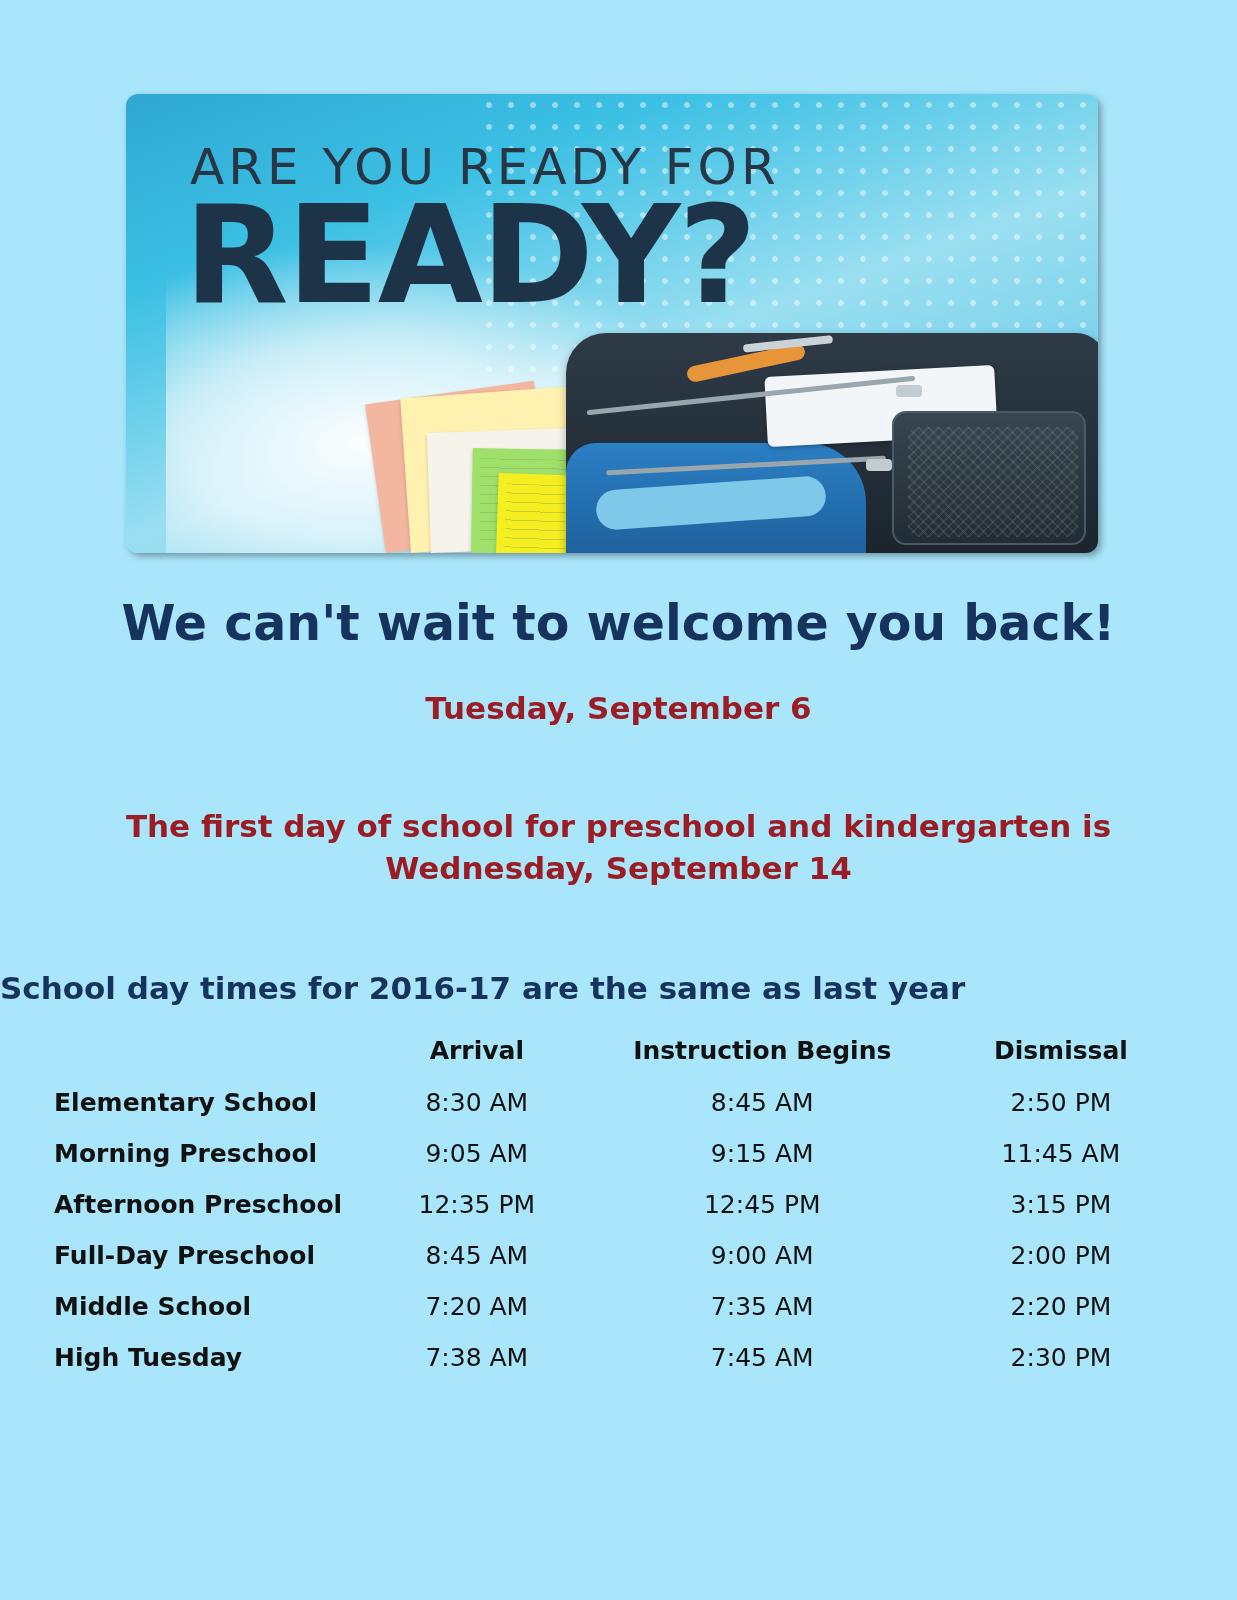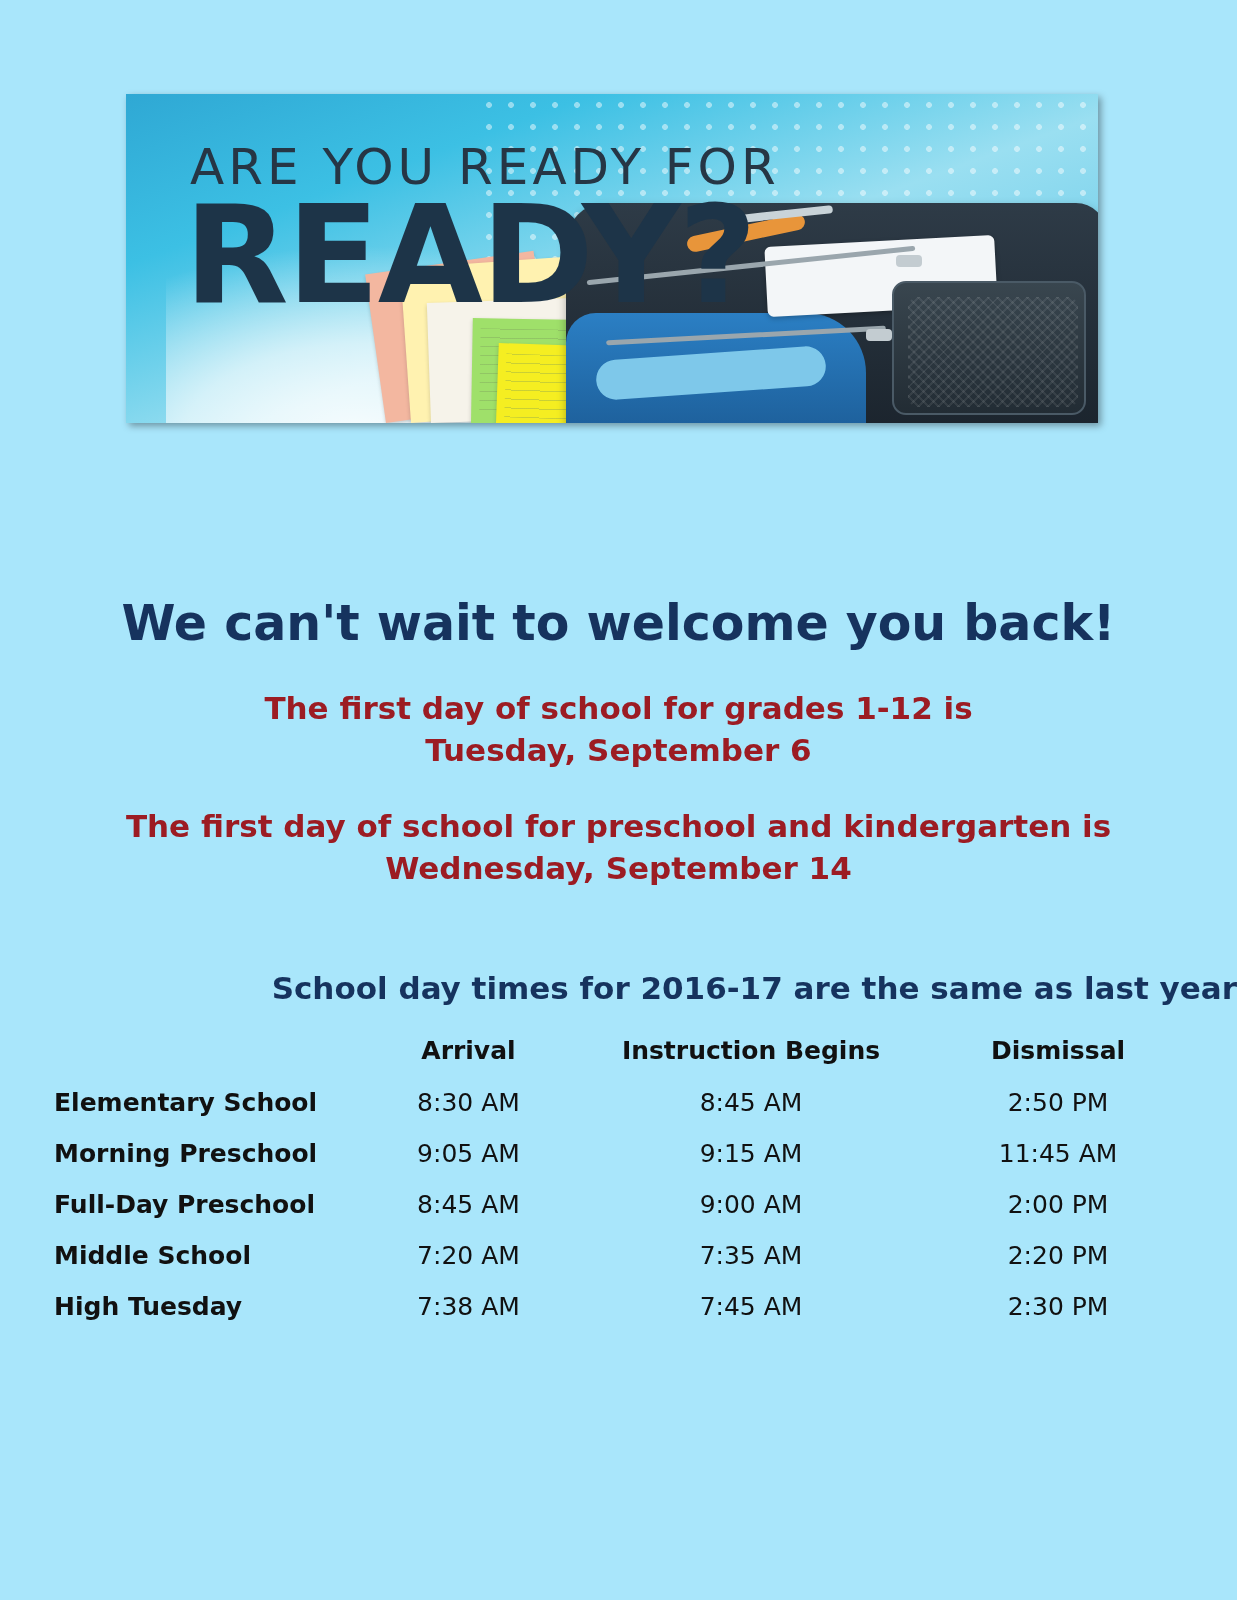--- a/index.html
+++ b/index.html
@@ -19,24 +19,25 @@
     height: 1600px;
     background: #a9e6fb;
   }
 
   
   .banner {
     position: absolute;
     left: 126px;
     top: 94px;
     width: 972px;
-    height: 329px;
+    height: 459px;
     background: linear-gradient(160deg, #2fa8d4 0%, #3cc0e4 25%, #9adff1 55%, #55c2e6 100%);
     box-shadow: 3px 3px 7px rgba(0,0,0,0.35);
     overflow: hidden;
+    border-radius: 12px;
   }
   
   .banner .dots {
     position: absolute;
     right: 0;
     top: 0;
     width: 620px;
     height: 300px;
     background-image: radial-gradient(circle, rgba(255,255,255,0.55) 2.6px, rgba(255,255,255,0) 3.2px);
     background-size: 22px 22px;
@@ -220,21 +221,21 @@
     font-size: 31px;
     font-weight: bold;
     color: #9c1c23;
     line-height: 1.35;
     font-family: "DejaVu Sans", sans-serif;
   }
   .subhead {
     position: absolute;
     left: 0; right: 0;
     top: 970px;
-    text-align: right;
+    text-align: left;
     font-size: 31px;
     font-weight: bold;
     color: #16335e;
     font-family: "DejaVu Sans", sans-serif;
   }
 
   table.times {
     position: absolute;
     left: 48px;
     top: 1028px;
@@ -297,21 +298,20 @@
       <div class="bp-mesh"></div>
     </div>
 
     <div class="banner-line1">ARE YOU READY FOR</div>
     <div class="banner-line2">READY?</div>
   </div>
 
   <div class="headline">We can't wait to welcome you back!</div>
 
   <div class="redblock1">
-    <div>The first day of school for grades 1-12 is</div>
     <div>Tuesday, September 6</div>
   </div>
 
   <div class="redblock2">
     <div>The first day of school for preschool and kindergarten is</div>
     <div>Wednesday, September 14</div>
   </div>
 
   <div class="subhead">School day times for 2016-17 are the same as last year</div>
 
@@ -331,20 +331,26 @@
         <td>8:45 AM</td>
         <td>2:50 PM</td>
       </tr>
       <tr>
         <td class="rowlabel">Morning Preschool</td>
         <td>9:05 AM</td>
         <td>9:15 AM</td>
         <td>11:45 AM</td>
       </tr>
       <tr>
+        <td class="rowlabel">Afternoon Preschool</td>
+        <td>12:35 PM</td>
+        <td>12:45 PM</td>
+        <td>3:15 PM</td>
+      </tr>
+      <tr>
         <td class="rowlabel">Full-Day Preschool</td>
         <td>8:45 AM</td>
         <td>9:00 AM</td>
         <td>2:00 PM</td>
       </tr>
       <tr>
         <td class="rowlabel">Middle School</td>
         <td>7:20 AM</td>
         <td>7:35 AM</td>
         <td>2:20 PM</td>

